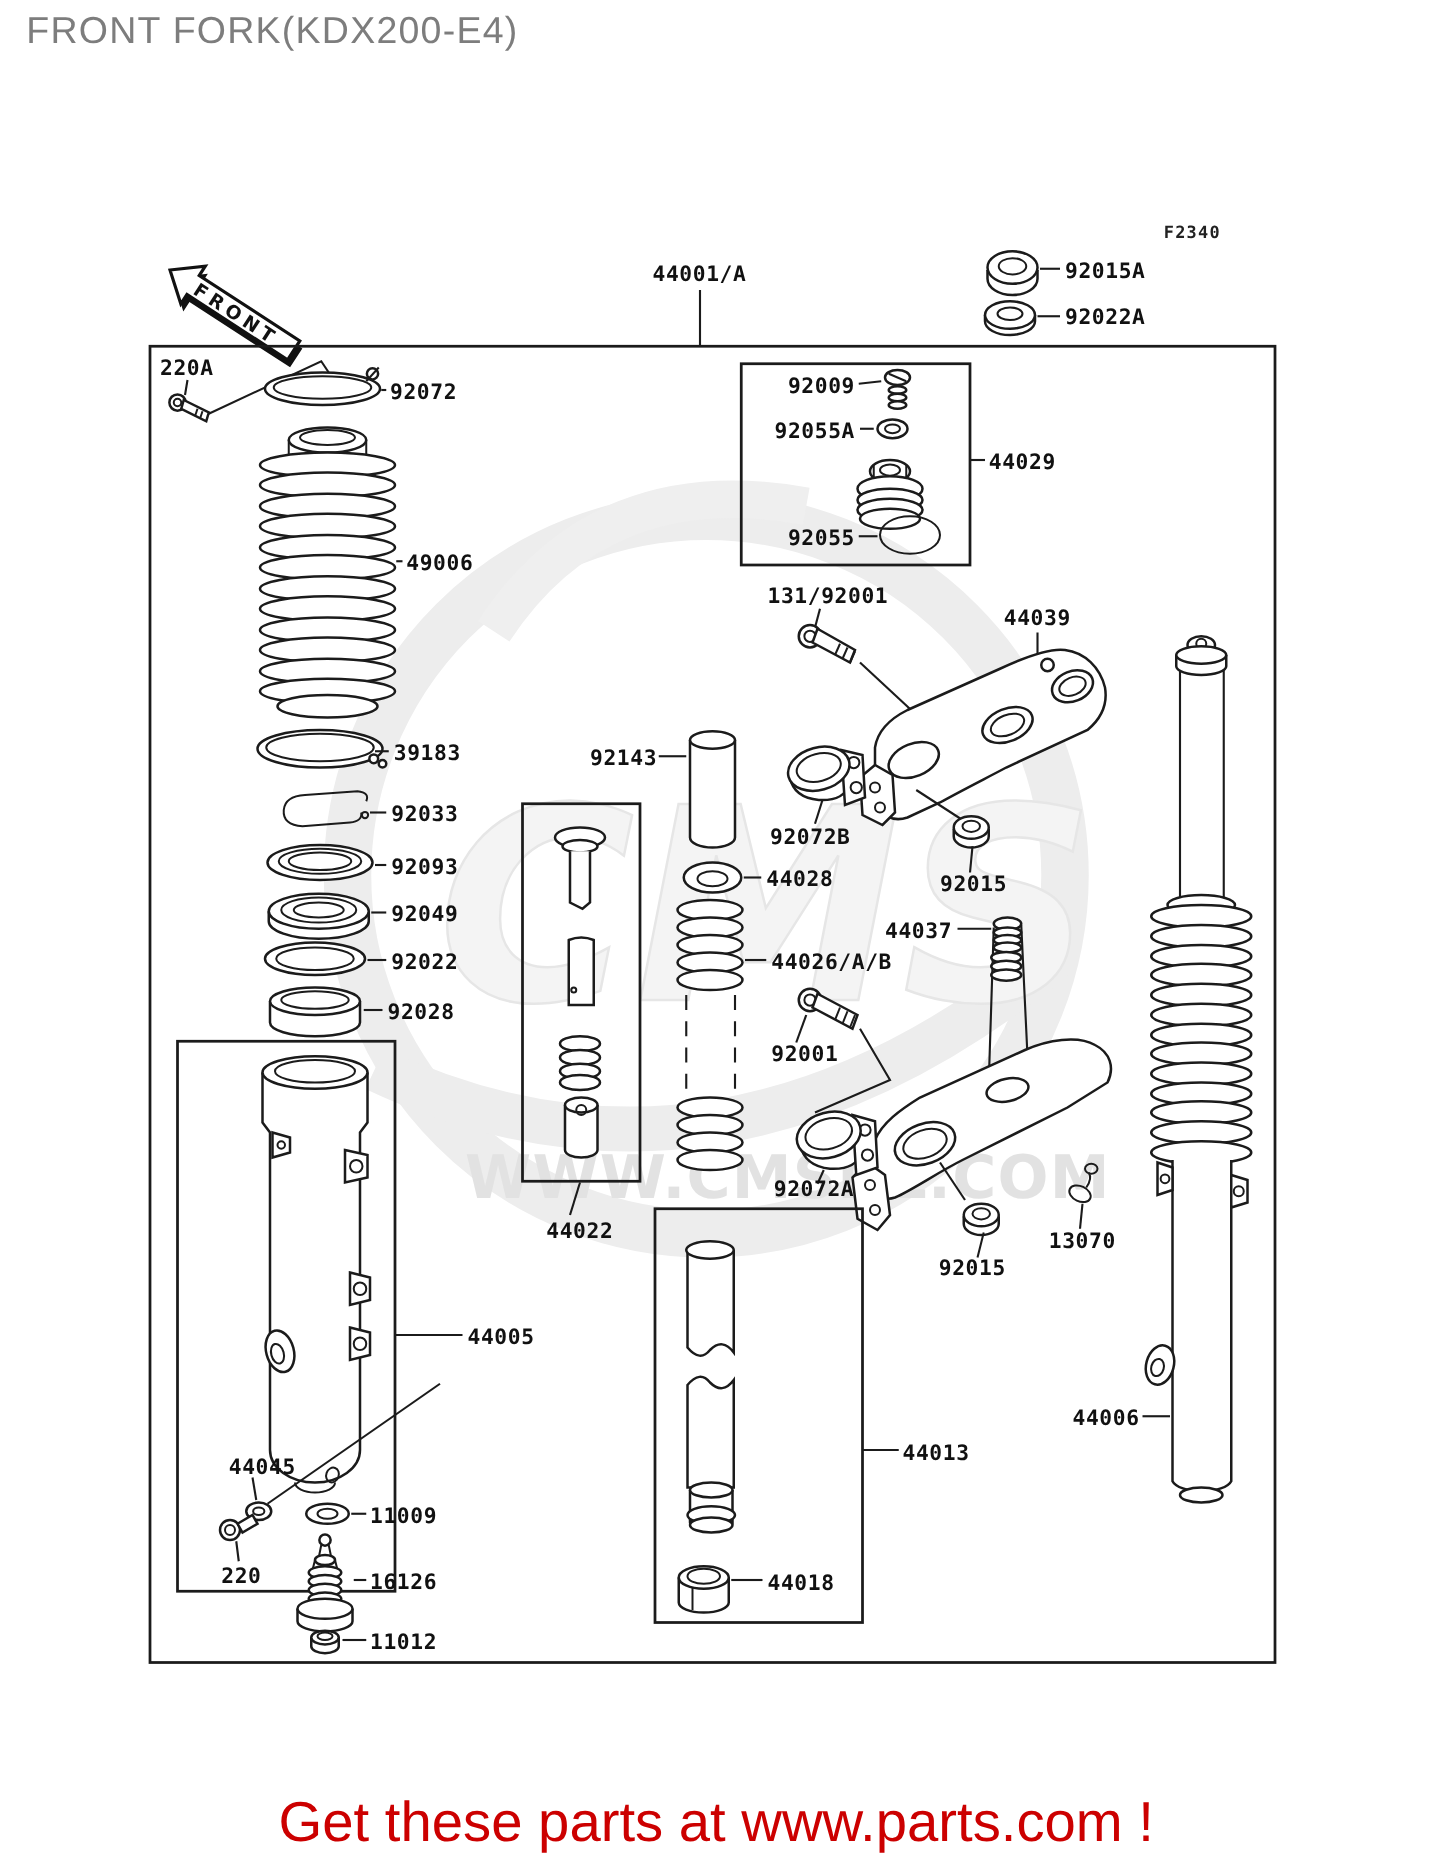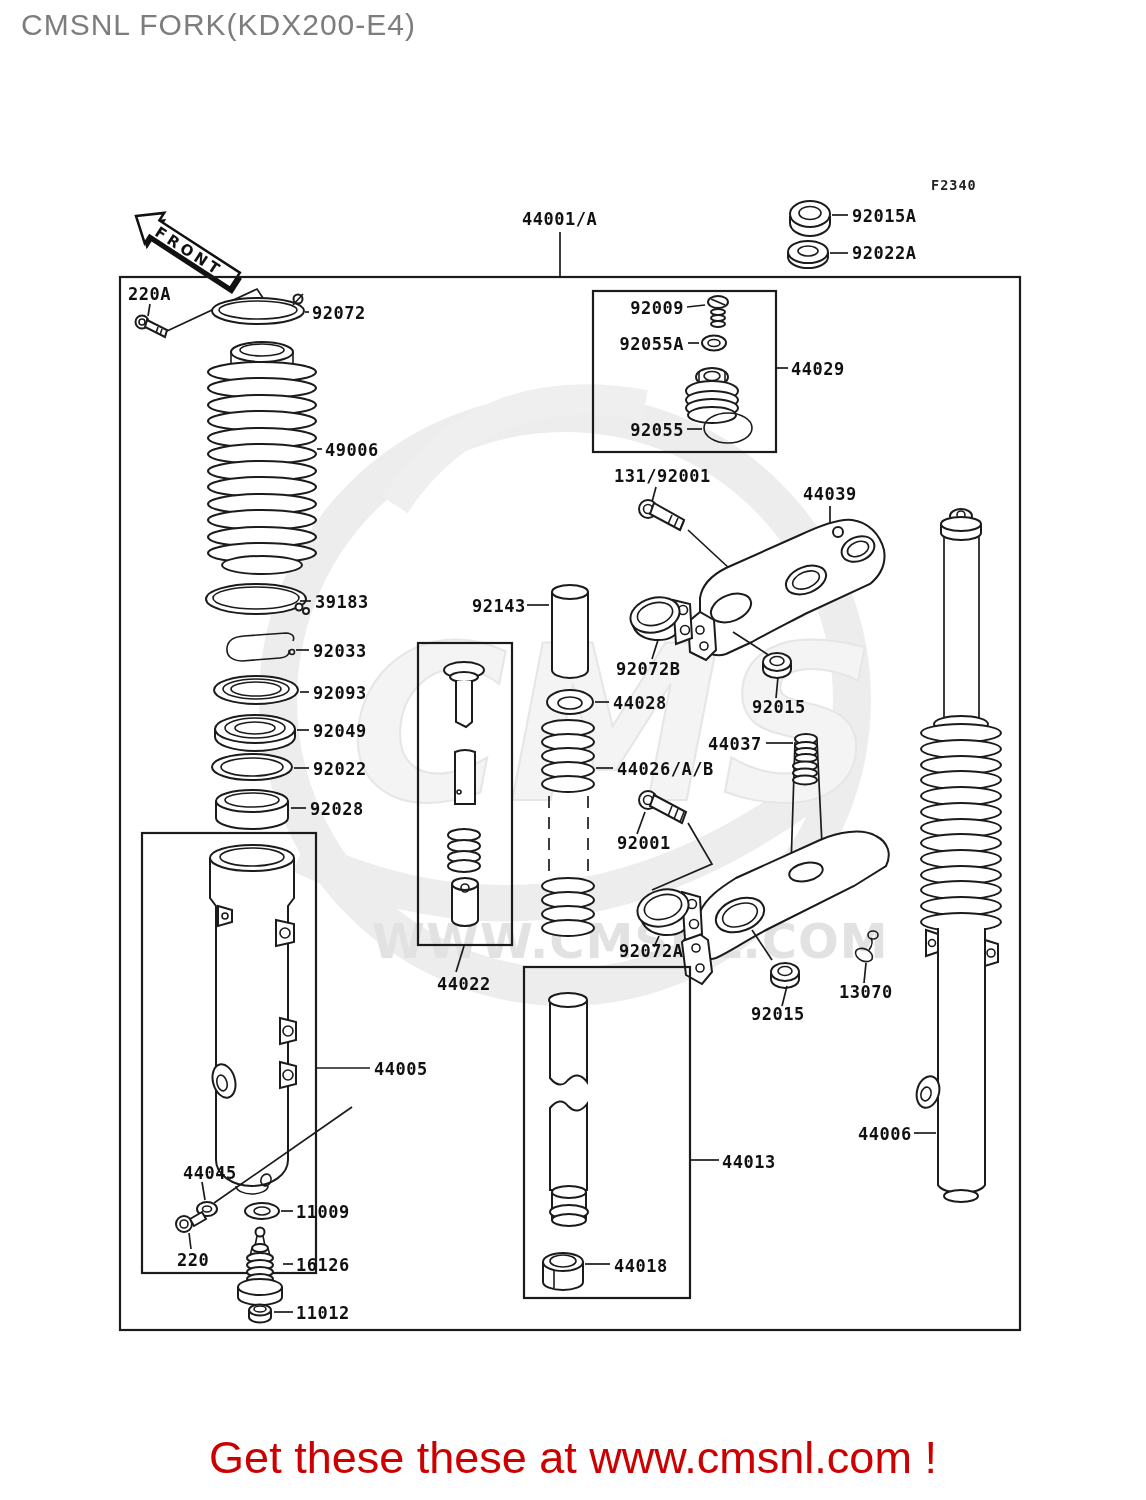--- a/index.html
+++ b/index.html
@@ -29,21 +29,21 @@
 <div class="page">
 
   <svg width="1146" height="1500" viewBox="0 0 1146 1500">
     <circle cx="565" cy="700" r="287" fill="none" stroke="#ededed" stroke-width="38"></circle>
     <path d="M 395,505 Q 480,375 645,405" fill="none" stroke="#efefef" stroke-width="30"></path>
     <path d="M 300,855 Q 575,985 845,765" fill="none" stroke="#ededed" stroke-width="36"></path>
     <text x="350" y="800" class="wm-logo">CMS</text>
     <text x="372" y="958" class="wm-url">WWW.CMSNL.COM</text>
   </svg>
 
-  <h1 class="page-title">CMSNL FORK(KDX200-E4)</h1>
+  <h1 class="page-title">FRONT FORK(KDX200-E4)</h1>
 
   <svg width="1146" height="1500" viewBox="0 0 1146 1500">
 
     <text x="931" y="190" class="fig">F2340</text>
 
     <g transform="translate(136,216) rotate(33)">
       <polygon points="5,4 27,-14 27,-5 123,-5 123,13 27,13 27,22" fill="#111"></polygon>
       <polygon points="0,0 22,-18 22,-9 118,-9 118,9 22,9 22,18" fill="#fff" stroke="#111" stroke-width="2.5"></polygon>
       <text x="25" y="6" class="arrow-txt">FRONT</text>
     </g>
@@ -471,16 +471,16 @@
       <circle cx="991" cy="953" r="4" class="pn"></circle>
       <ellipse cx="928" cy="1092" rx="11" ry="16" transform="rotate(15 928 1092)" class="pt"></ellipse>
       <ellipse cx="926" cy="1094" rx="5" ry="7" transform="rotate(15 926 1094)" class="pn"></ellipse>
       <ellipse cx="961" cy="1196" rx="17" ry="6" class="pt"></ellipse>
       <line x1="914" y1="1133" x2="936" y2="1133" class="ln"></line>
     </g>
     <text x="858" y="1140" class="lbl" text-anchor="start">44006</text>
   </svg>
 
   <div class="footer">
-    <a href="#">Get these these at www.cmsnl.com !</a>
+    <a href="#">Get these parts at www.parts.com !</a>
   </div>
 
 </div>
 
 </body></html>

